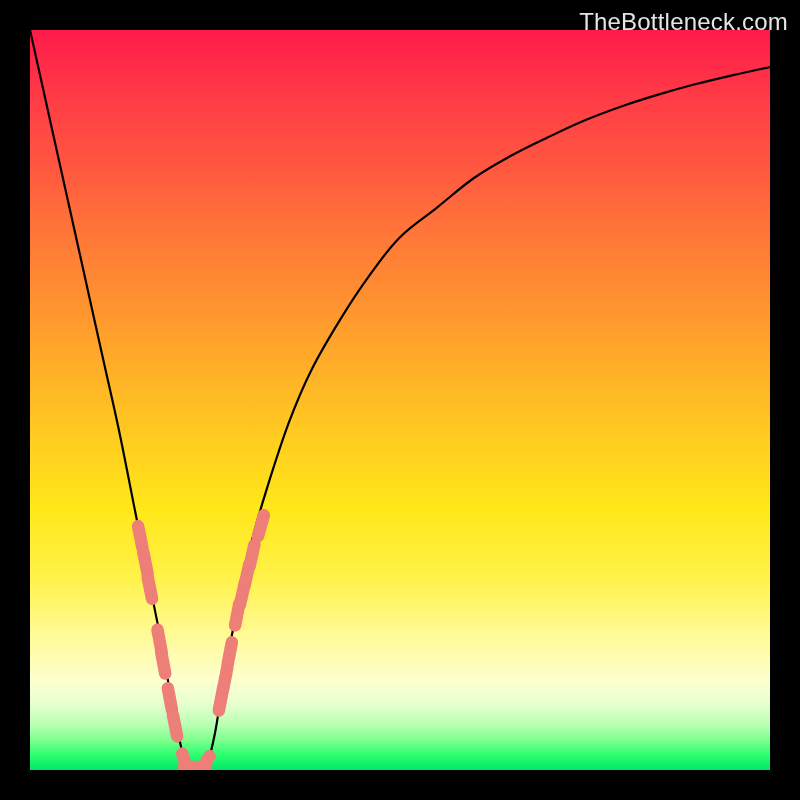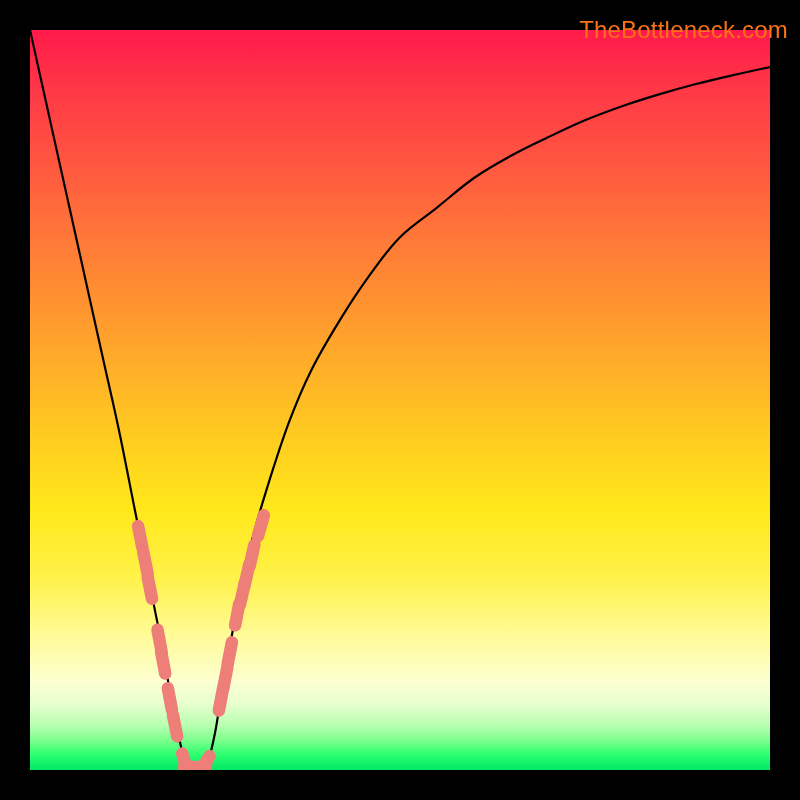--- a/index.html
+++ b/index.html
@@ -43,23 +43,23 @@
       #fdffd0 88%,
       #e8ffcf 91%,
       #b7ffb0 94%,
       #7cff8c 96%,
       #2bff70 98%,
       #00e765 100%
     );
   }
   .watermark {
     position: absolute;
-    top: 16px;
+    top: 8px;
     right: 12px;
-    color: #f97316;
+    color: #e5e5e5;
     font-size: 24px;
     font-weight: 400;
     letter-spacing: 0.2px;
     user-select: none;
   }
   svg.curve {
     position: absolute;
     left: 0; top: 0;
     width: 100%; height: 100%;
     overflow: visible;

